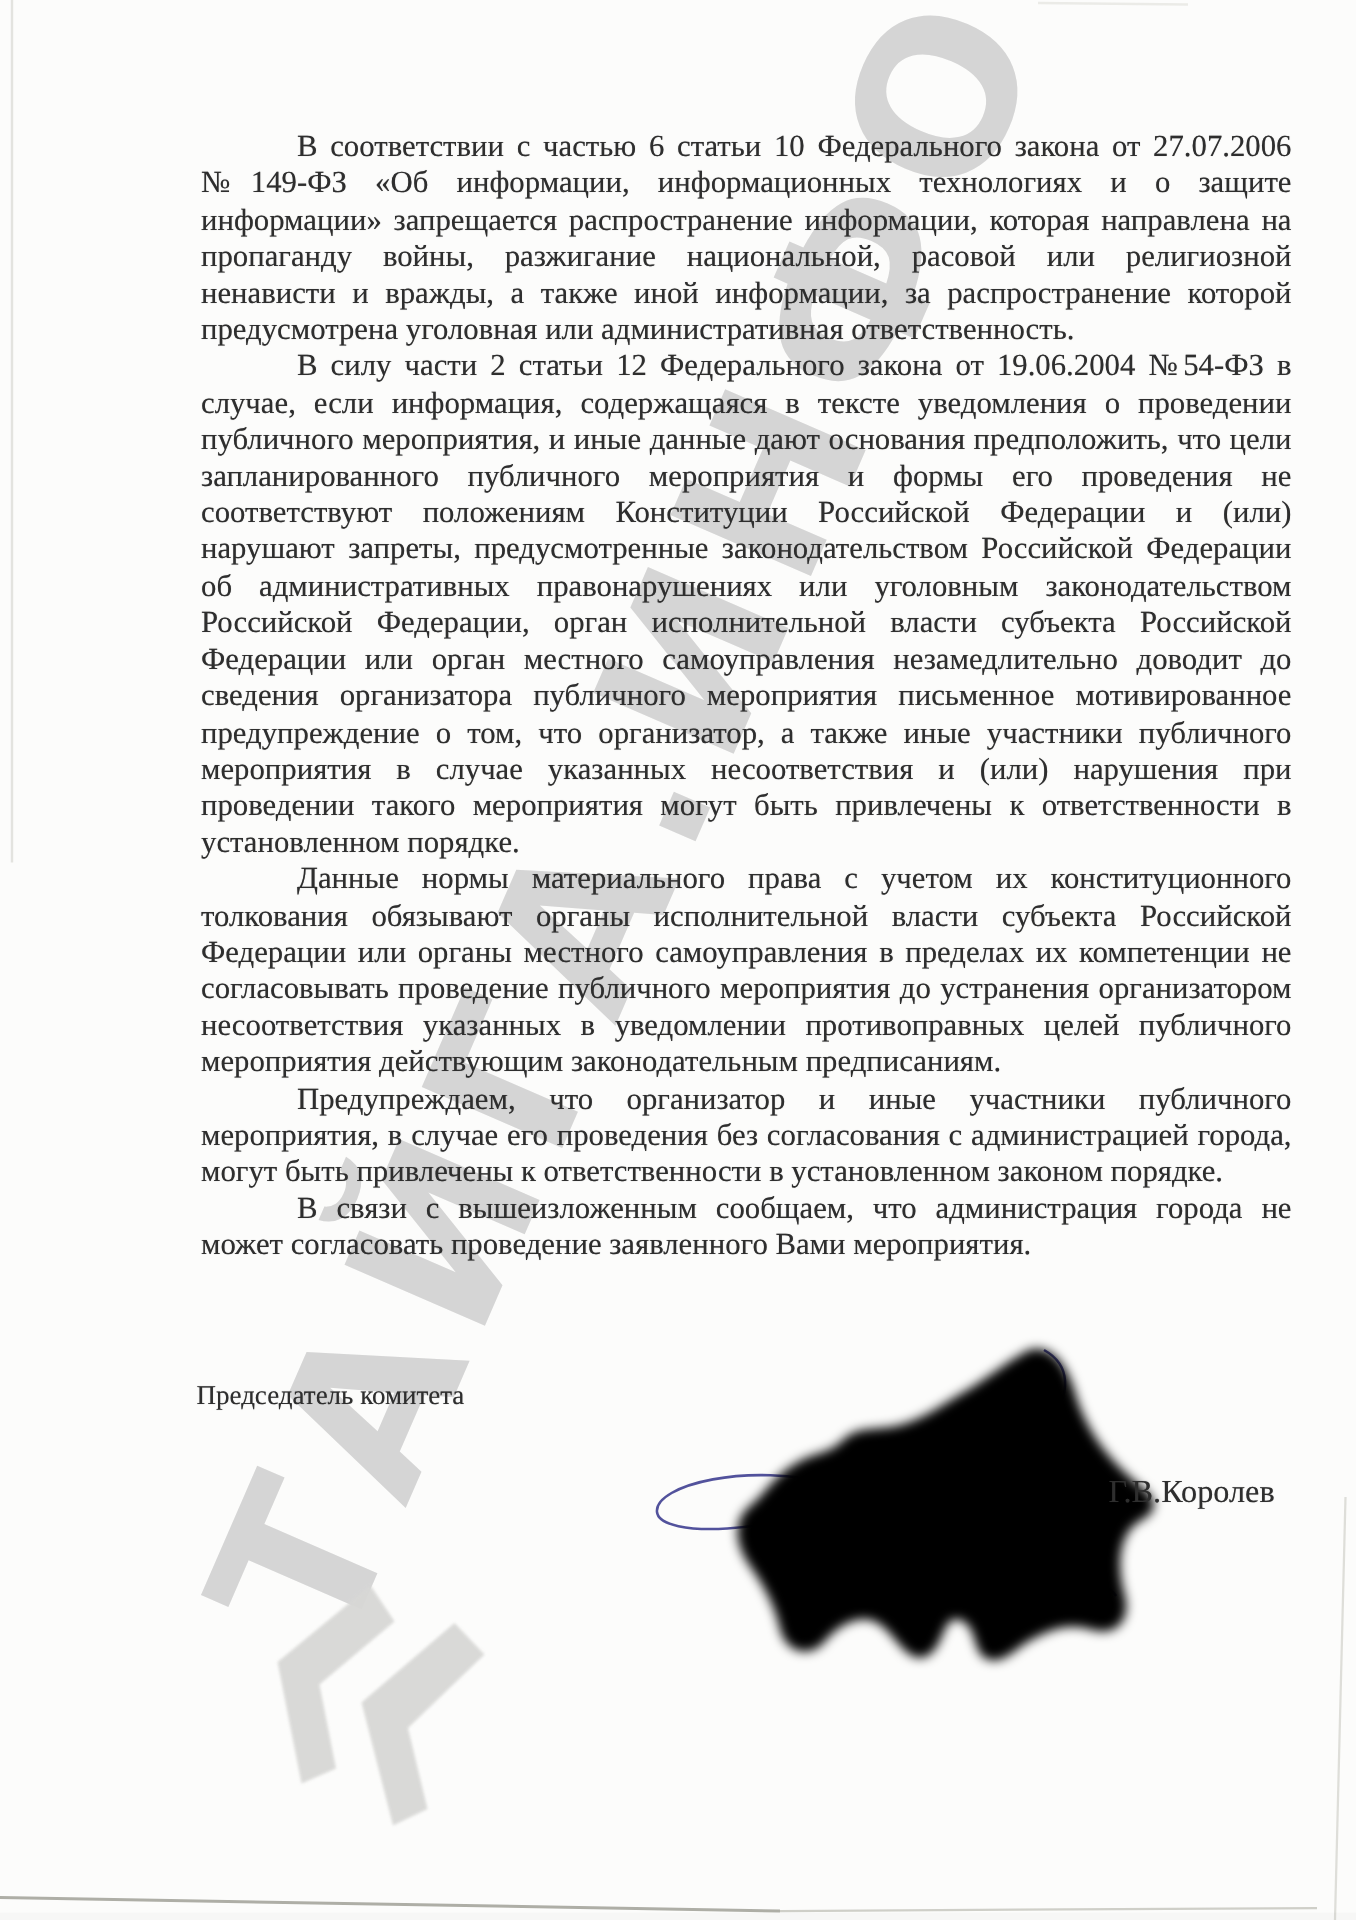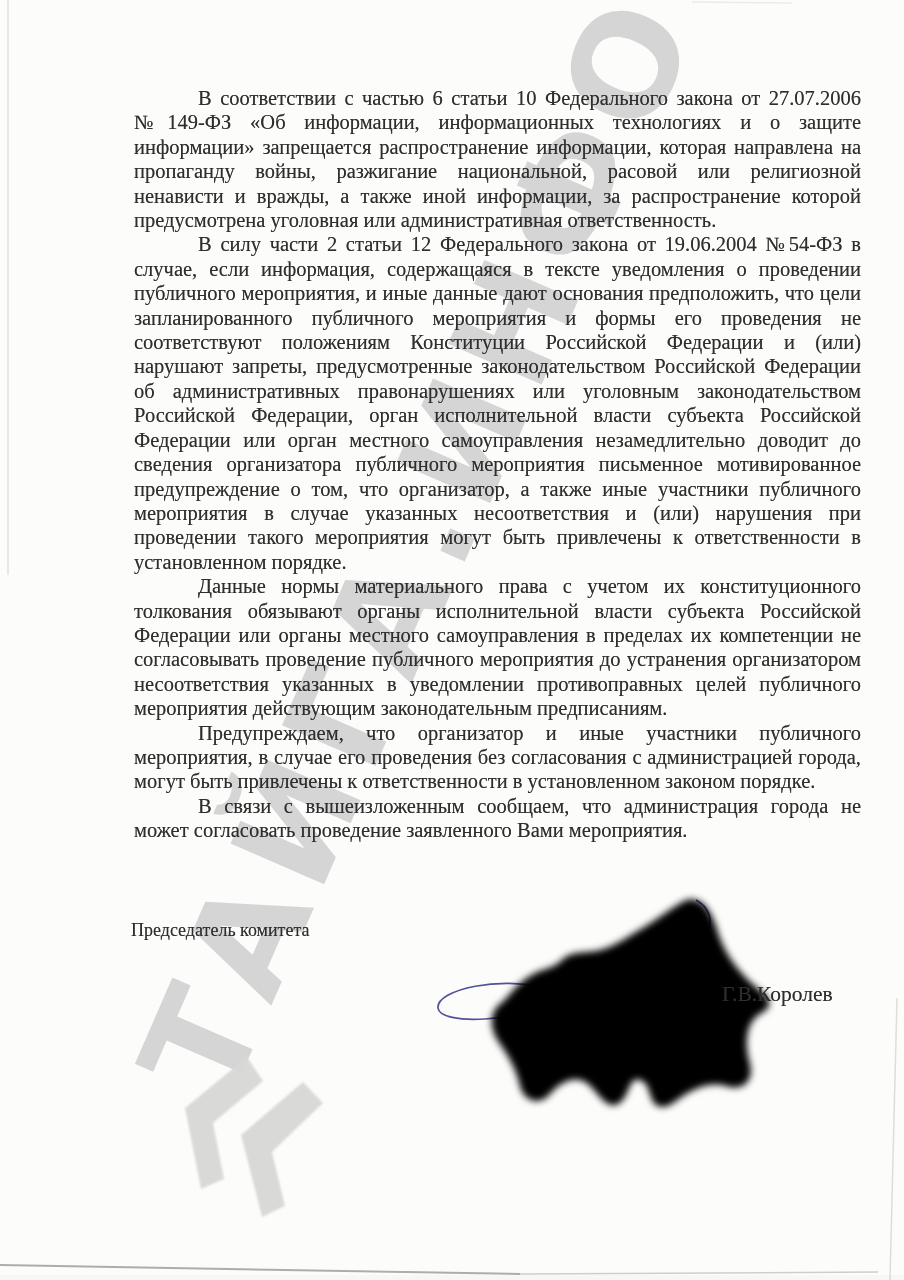--- a/index.html
+++ b/index.html
@@ -43,21 +43,21 @@
   }
   .letter-body p{margin:0;text-indent:64px;font-family:Liberation Serif, serif;}
   
   .sig-title{
     position:absolute;left:131px;top:916px;
     font-size:18px;line-height:28.5px;
     color:var(--ink,#2e2e2e);z-index:2;
     text-shadow:0 0 .5px rgba(45,45,45,.55);
   }
   .sig-name{
-    position:absolute;left:722px;top:982px;
+    position:absolute;left:739px;top:982px;
     font-size:21.5px;color:var(--ink,#2e2e2e);z-index:4;
     text-shadow:0 0 .5px rgba(45,45,45,.55);
   }
   
   .overlay{position:absolute;left:0;top:0;z-index:3;pointer-events:none;}
   .edge{position:absolute;z-index:4;pointer-events:none;}
 </style>
 </head>
 <body>
 

